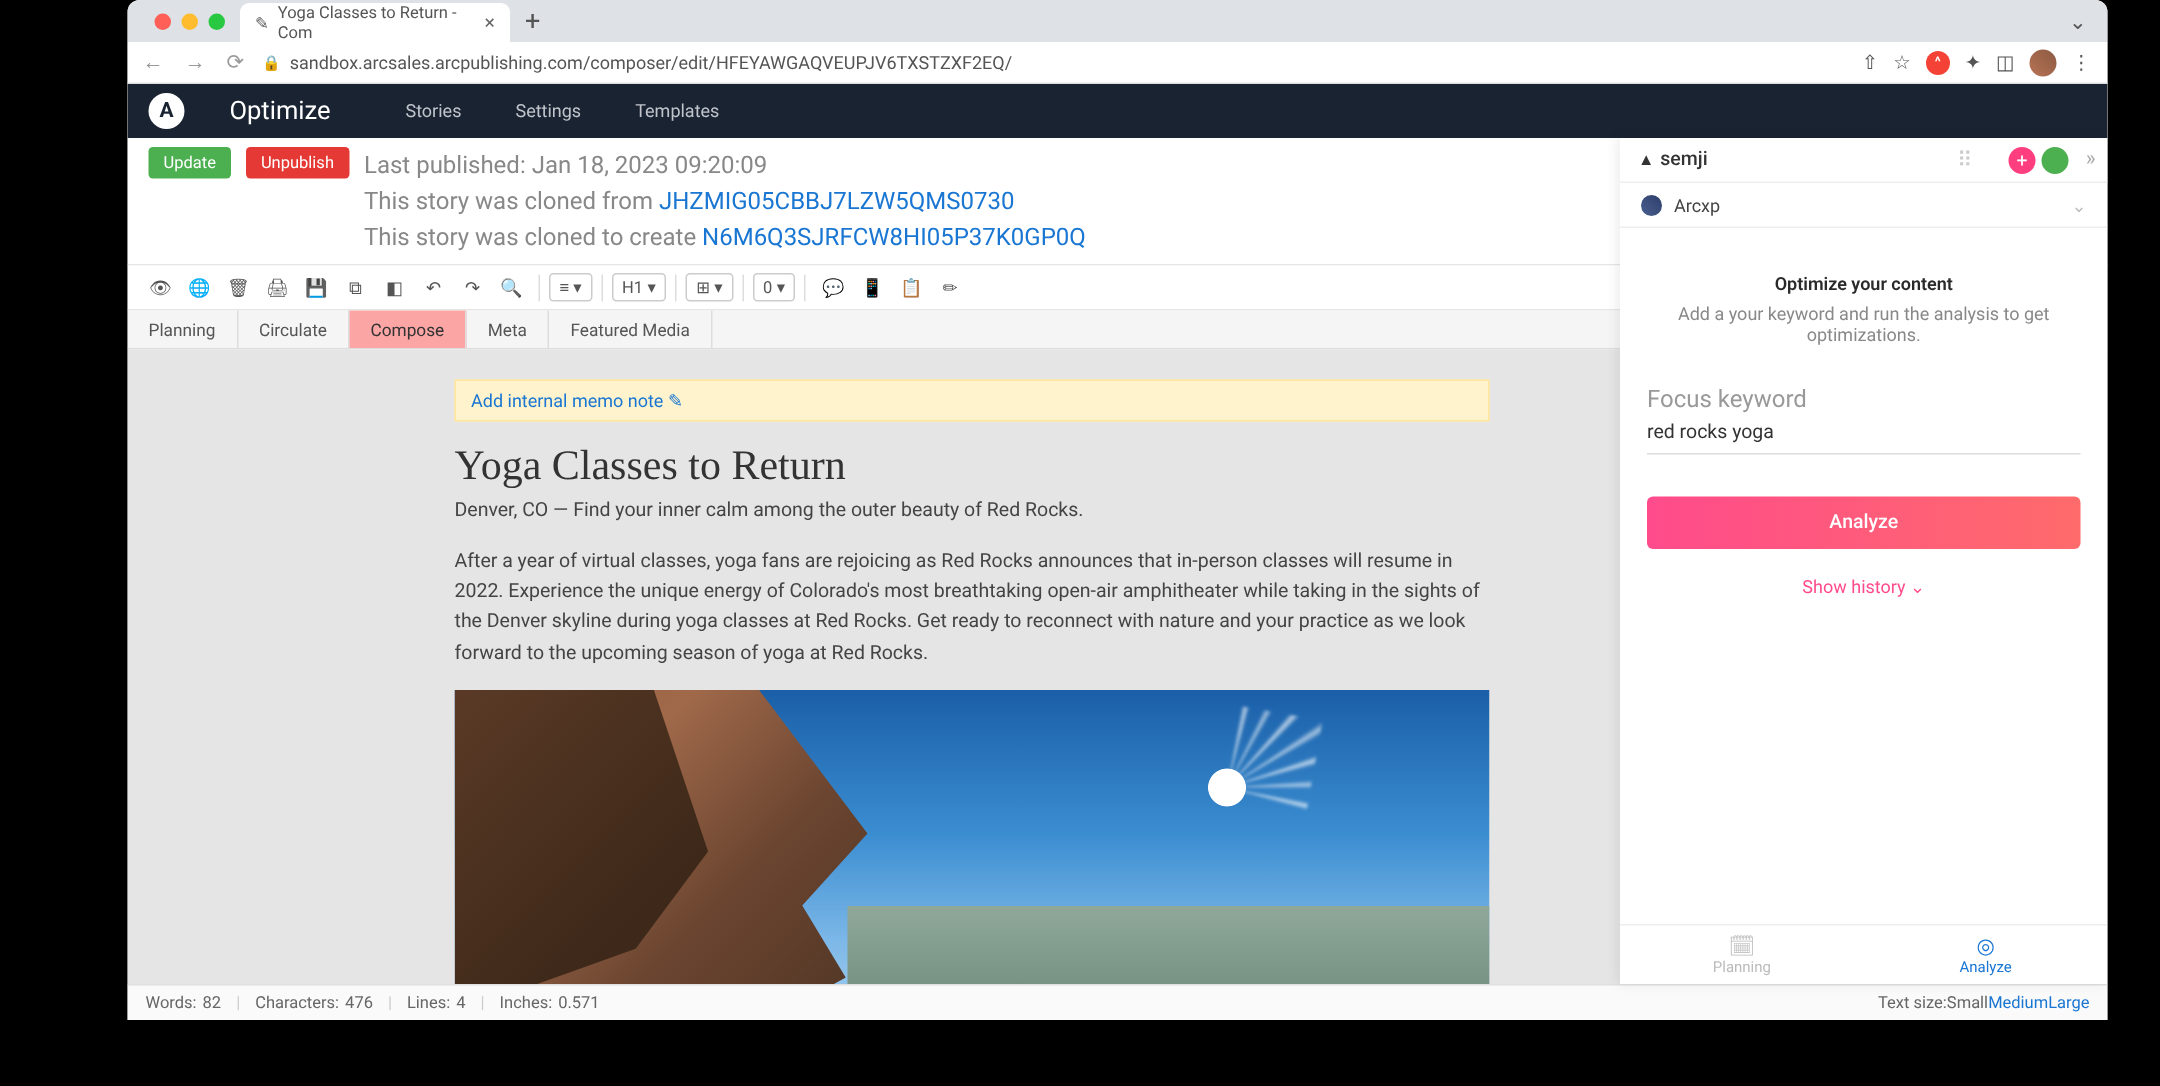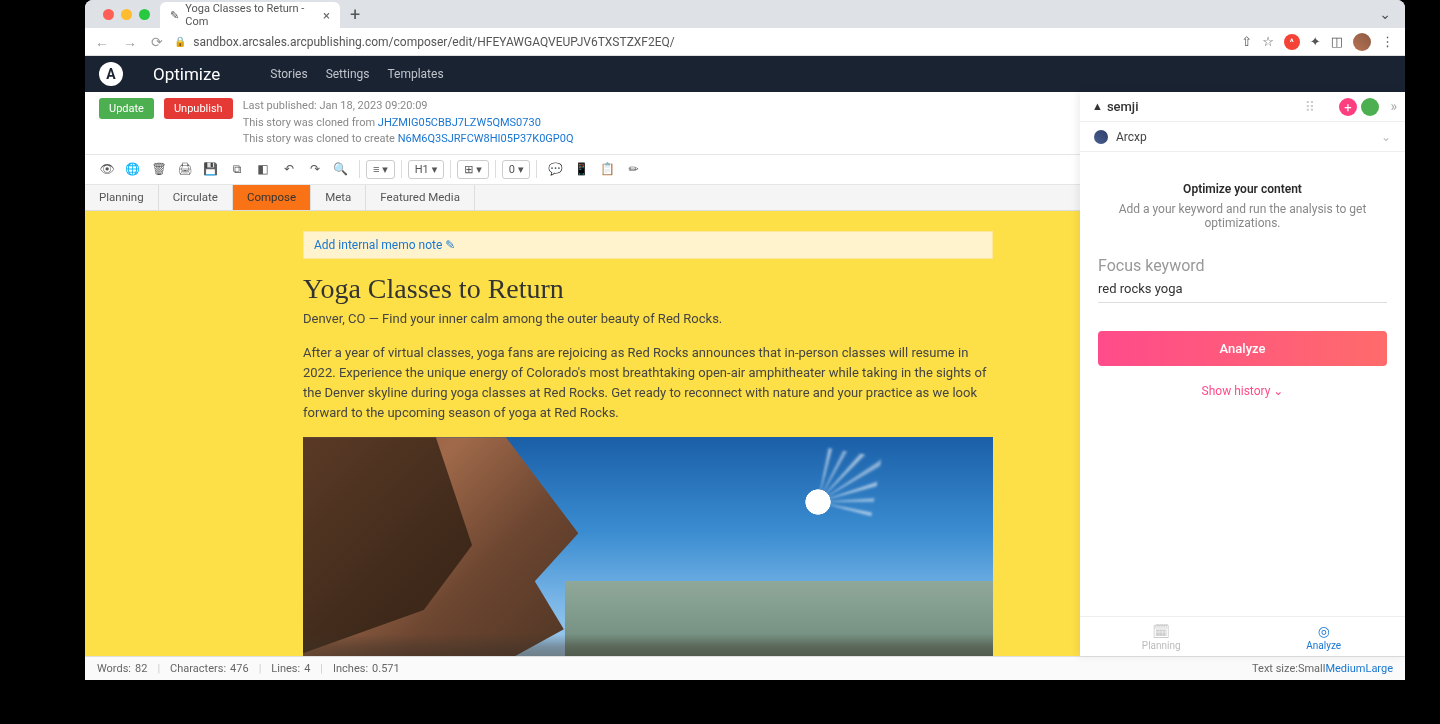--- a/index.html
+++ b/index.html
@@ -23,34 +23,34 @@
 .url-field .lock { font-size: 10px;}
 .url-icons { display: flex; gap: 10px; align-items: center; font-size: 13px; color: #555;}
 .url-icons .pill-red { background:#f44336; color:#fff; width:16px; height:16px; border-radius:50%; display:flex; align-items:center; justify-content:center; font-size:9px; font-weight:bold;}
 .url-icons .avatar-small { width:18px; height:18px; border-radius:50%; background:linear-gradient(45deg,#b87355,#8b5a42);}
 .url-icons .dots { letter-spacing:1px;}
 
 .app { flex: 1; display: flex; flex-direction: column; position: relative; overflow: hidden;}
 .app-header { background: #1a2332; height: 36px; display: flex; align-items: center; color: #fff; padding: 0 14px; gap: 30px; font-size: 13px;}
 .app-logo { width: 24px; height: 24px; background: #fff; border-radius: 50%; display: flex; align-items: center; justify-content: center; color: #1a2332; font-weight: bold; font-size: 14px;}
 .app-title { font-size: 17px; font-weight: 400; margin-right: 20px;}
-.app-nav { display: flex; gap: 18px; font-size: 12px; color: #c0c5cc;}
+.app-nav { display: flex; gap: 36px; font-size: 12px; color: #c0c5cc;}
 .app-actions-row { background:#fff; border-bottom:1px solid #e5e5e5; padding:6px 14px; display:flex; align-items:flex-start; gap:10px; font-size:11px;}
 .btn-update { background:#4caf50; color:#fff; border:none; border-radius:3px; padding:4px 10px; font-size:11px;}
 .btn-unpublish { background:#e53935; color:#fff; border:none; border-radius:3px; padding:4px 10px; font-size:11px;}
-.pub-info { color:#888; font-size:11px; line-height:1.5;}
+.pub-info { color:#888; font-size:16px; line-height:1.5;}
 .pub-info a { color:#1976d2; text-decoration:none;}
 .toolbar { background:#fff; border-bottom:1px solid #e5e5e5; height:30px; display:flex; align-items:center; padding:0 10px; gap:2px; font-size:12px; color:#555;}
 .toolbar .tb-btn { width:24px; height:24px; display:flex; align-items:center; justify-content:center; cursor:pointer; border-radius:3px;}
 .toolbar .tb-sep { width:1px; height:18px; background:#ddd; margin:0 4px;}
 .toolbar .tb-drop { border:1px solid #ccc; border-radius:3px; padding:2px 6px; font-size:11px; display:flex; align-items:center; gap:3px;}
 .sub-tabs { background:#f5f5f5; border-bottom:1px solid #ddd; height:26px; display:flex; font-size:11.5px;}
 .sub-tabs .stab { padding:0 14px; display:flex; align-items:center; color:#555; border-right:1px solid #ddd; cursor:pointer;}
-.sub-tabs .stab.active { background:#f97316; color:#333;}
-.content-area { flex:1; background:#fde047; overflow:hidden; position:relative;}
+.sub-tabs .stab.active { background:#fca5a5; color:#333;}
+.content-area { flex:1; background:#e5e5e5; overflow:hidden; position:relative;}
 .article { padding:20px 0 0 218px; width: 920px;}
 .memo-bar { background:#fff3cd; border:1px solid #ffe69c; padding:6px 10px; font-size:12px; color:#1976d2; margin-bottom:14px; width: 690px;}
 .memo-bar span { color:#1976d2;}
 .article h1 { font-size:28px; font-weight:400; color:#333; margin-bottom:4px; font-family: Georgia, serif;}
 .article .subtitle { font-size:15px; color:#555; margin-bottom:20px; font-family: Georgia, serif;}
 .article p { font-size:13px; color:#444; line-height:1.55; margin-bottom:14px; width: 700px;}
 .hero-image { width:690px; height:240px; position:relative; overflow:hidden;}
 .hero-image .sky { position:absolute; inset:0; background:linear-gradient(180deg, #1a5fa8 0%, #3b8dd1 40%, #7db8e8 70%, #b5d8f0 100%);}
 .hero-image .sun { position:absolute; top:30px; right:140px; width:70px; height:70px; background:radial-gradient(circle,#fff 0%,#fff 25%,transparent 26%); }
 .hero-image .sunrays { position:absolute; top:10px; right:120px; width:110px; height:110px; background: conic-gradient(from 0deg, transparent 0deg, rgba(255,255,255,0.7) 3deg, transparent 6deg, transparent 15deg, rgba(255,255,255,0.6) 18deg, transparent 21deg, transparent 30deg, rgba(255,255,255,0.7) 33deg, transparent 36deg, transparent 45deg, rgba(255,255,255,0.6) 48deg, transparent 51deg, transparent 60deg, rgba(255,255,255,0.7) 63deg, transparent 66deg, transparent 75deg, rgba(255,255,255,0.6) 78deg, transparent 81deg, transparent 90deg, rgba(255,255,255,0.7) 93deg, transparent 96deg, transparent 360deg); transform:rotate(10deg); filter:blur(1px);}

